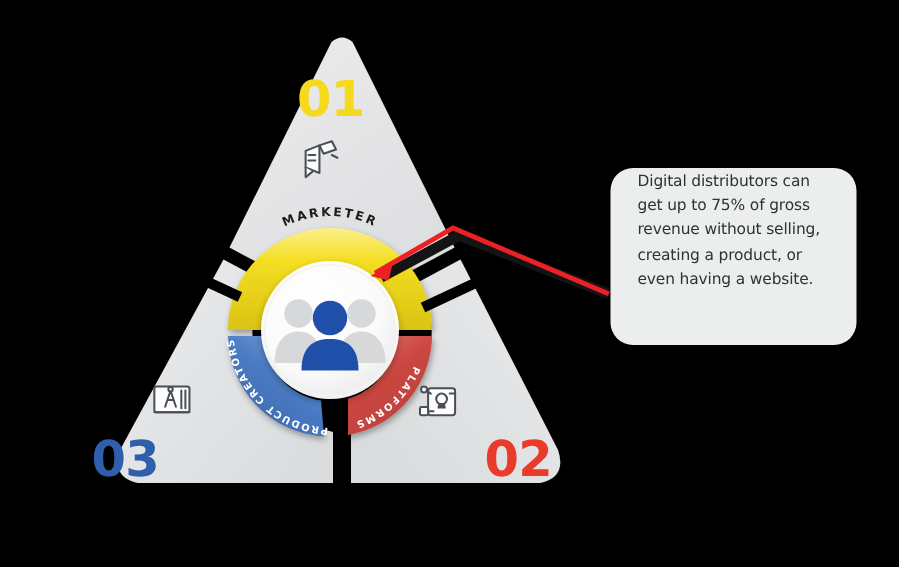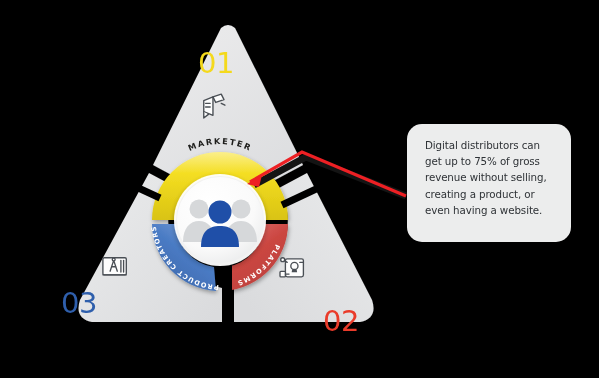--- a/index.html
+++ b/index.html
@@ -17,43 +17,43 @@
   }
   #diagram-svg {
     position: absolute;
     left: 0; top: 0;
     width: 599px; height: 378px;
     display: block;
   }
   
   #callout {
     position: absolute;
-    left: 407px; top: 124px;
+    left: 407px; top: 112px;
     width: 164px; height: 118px;
     background: #eceded;
     border-radius: 15px;
     box-shadow: 0 1px 3px rgba(0,0,0,0.25);
-    padding: 13px 14px 10px 18px;
+    padding: 1px 14px 10px 18px;
     z-index: 5;
   }
   #callout-text {
     margin: 0;
     font-family: "DejaVu Sans", sans-serif;
     font-size: 10.3px;
     line-height: 16.2px;
     color: #2e3236;
     letter-spacing: -0.1px;
     font-weight: 400;
   }
   
   .num {
     position: absolute;
     font-family: "DejaVu Sans", sans-serif;
-    font-weight: 400;
-    font-size: 29px;
+    font-weight: 700;
+    font-size: 33px;
     letter-spacing: -0.5px;
     z-index: 3;
     user-select: none;
   }
   #num-01 { left: 198px; top: 46px; color: #F4D91C; }
   #num-02 { left: 323px; top: 286px; color: #EA3B2A; }
   #num-03 { left: 61px;  top: 286px; color: #2F5FAC; }
 </style>
 </head>
 <body>
@@ -199,20 +199,20 @@
       <path d="M 9 18 L 13 6 L 17 18"></path>
       <line x1="11" y1="13" x2="15" y2="13"></line>
       <circle cx="13" cy="5" r="1.6" fill="#fdfdfd"></circle>
       <line x1="21" y1="6" x2="21" y2="19"></line>
       <line x1="24" y1="6" x2="24" y2="19"></line>
       <line x1="1" y1="22" x2="27" y2="22"></line>
     </g>
   </svg>
 
   <div class="num" id="num-01" style="color: rgb(244, 217, 28);">01</div>
-  <div class="num" id="num-02" style="color: rgb(234, 59, 42); margin-top: 18px;">02</div>
+  <div class="num" id="num-02" style="color: rgb(234, 59, 42);">02</div>
   <div class="num" id="num-03" style="color: rgb(47, 95, 172);">03</div>
 
   <div id="callout">
     <p id="callout-text">Digital distributors can get up to 75% of gross revenue without selling, creating a product, or even having a website.</p>
   </div>
 
 </div>
 
 </body></html>

